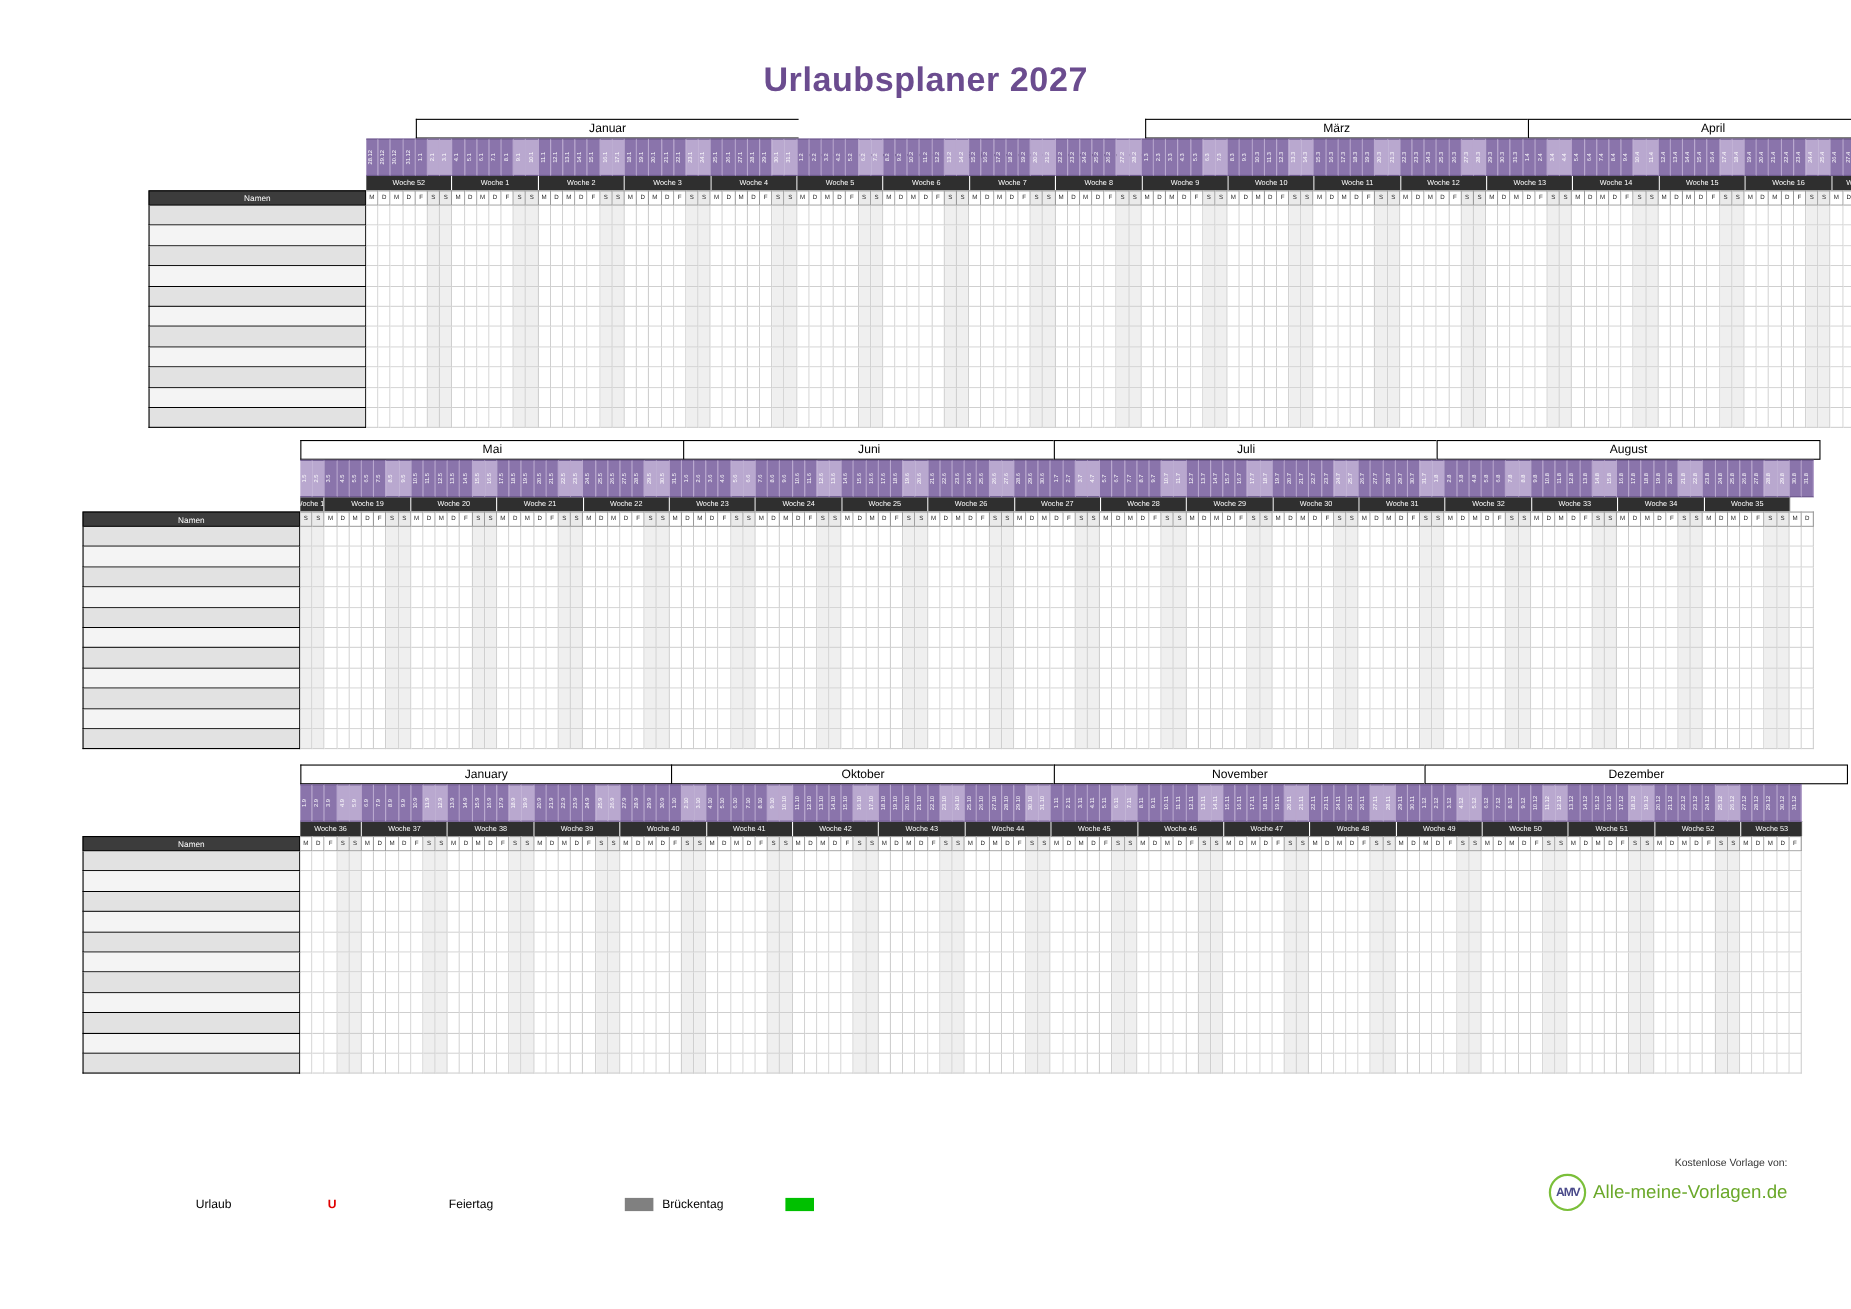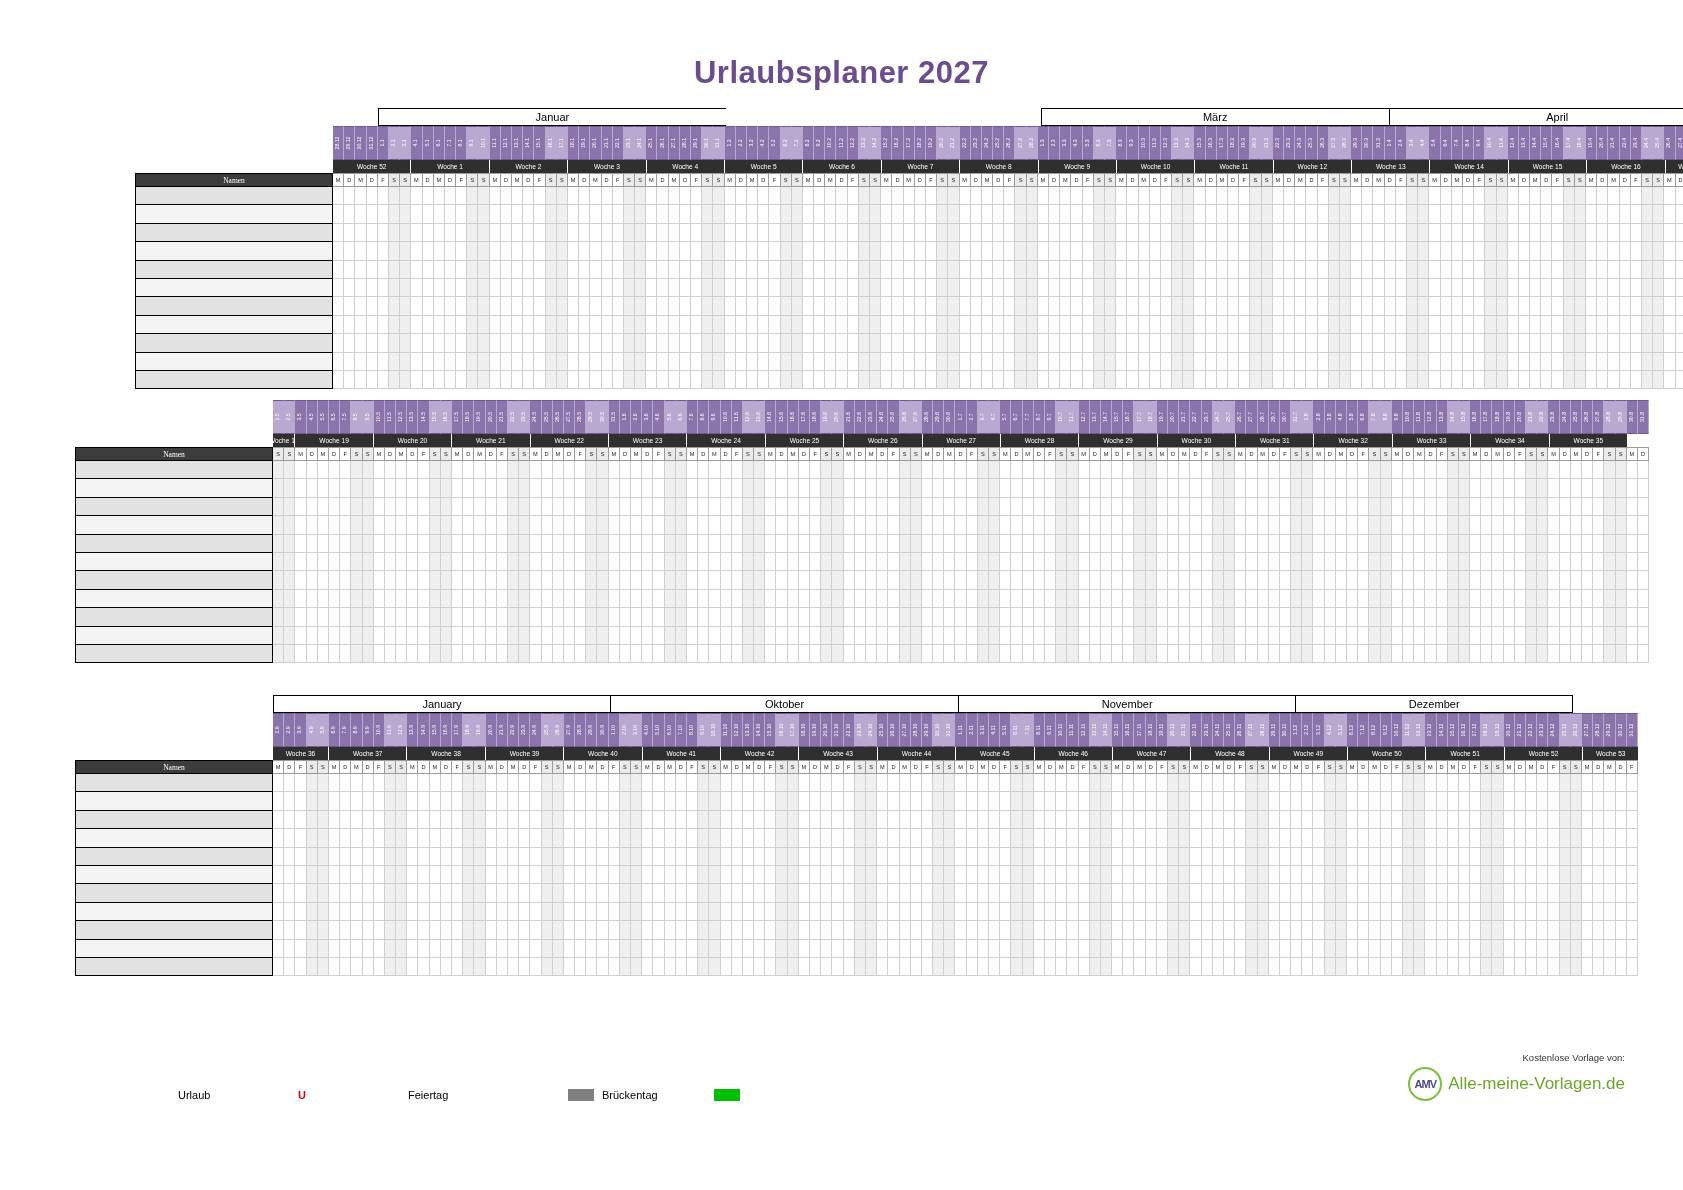--- a/index.html
+++ b/index.html
@@ -73,21 +73,20 @@
 
   
   .hdr-row { display: flex; height: 14px; }
   .names-hdr {
     width: 198px; flex: 0 0 198px;
     background: #3c3c3c;
     color: #fff;
     font-size: 7.5px;
     display: flex; align-items: center; justify-content: center;
     border: 1px solid #000;
-    font-family: Liberation Serif, serif;
   }
   .dow-strip { display: flex; }
   .dow-cell {
     width: 11.2px; flex: 0 0 11.2px;
     font-size: 5.6px;
     color: #222;
     display: flex; align-items: center; justify-content: center;
     border: 1px solid #9a9a9a;
     border-left: none;
     background: #fff;
@@ -2043,20 +2042,26 @@
             <div class="cell"></div>
             <div class="cell we"></div>
             <div class="cell we"></div>
             <div class="cell"></div>
             <div class="cell"></div>
           </div>
         </div>
       </div>
     </div>
     <div class="block" style="left: 273px; top: 400px;">
+      <div class="months">
+        <div class="month-cell" style="width: 348.2px;">Mai</div>
+        <div class="month-cell" style="width: 337px;">Juni</div>
+        <div class="month-cell" style="width: 348.2px;">Juli</div>
+        <div class="month-cell" style="width: 348.2px;">August</div>
+      </div>
       <div class="dates">
         <div class="date-cell we">
           <span>1.5</span>
         </div>
         <div class="date-cell we">
           <span>2.5</span>
         </div>
         <div class="date-cell">
           <span>3.5</span>
         </div>
@@ -3978,21 +3983,21 @@
             <div class="cell"></div>
           </div>
         </div>
       </div>
     </div>
     <div class="block" style="left: 273px; top: 695px;">
       <div class="months">
         <div class="month-cell" style="width: 337px;">January</div>
         <div class="month-cell" style="width: 348.2px;">Oktober</div>
         <div class="month-cell" style="width: 337px;">November</div>
-        <div class="month-cell" style="width: 278px;">Dezember</div>
+        <div class="month-cell" style="width: 385px;">Dezember</div>
       </div>
       <div class="dates">
         <div class="date-cell">
           <span>1.9</span>
         </div>
         <div class="date-cell">
           <span>2.9</span>
         </div>
         <div class="date-cell">
           <span>3.9</span>

